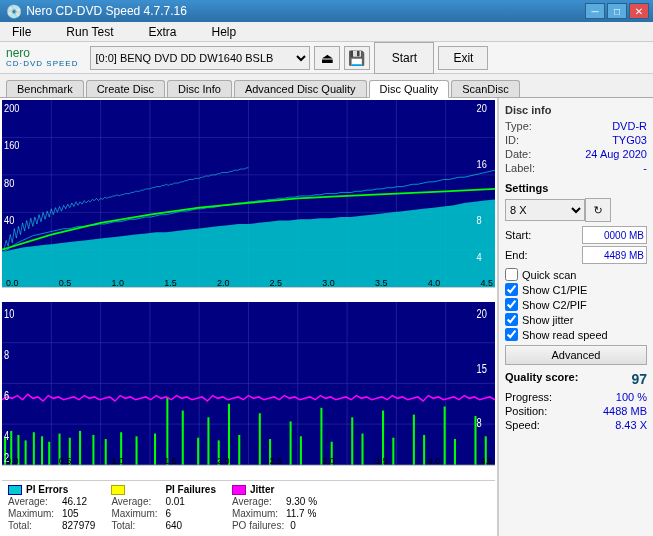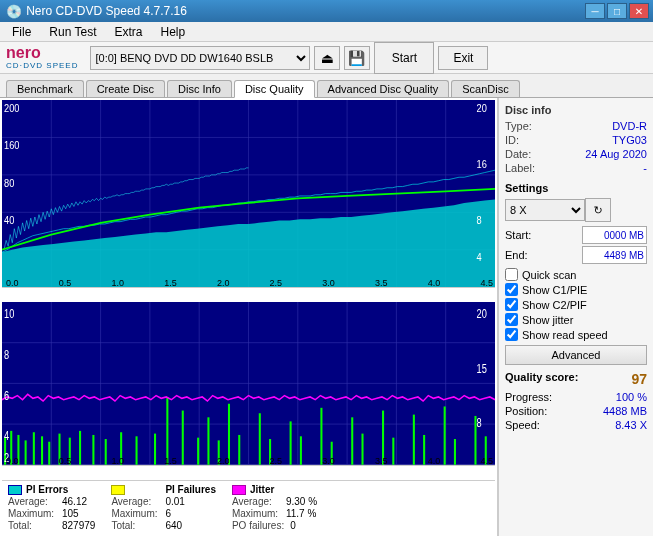--- a/index.html
+++ b/index.html
@@ -30,21 +30,21 @@
     .titlebar-btn.close { background: #e05050; }
 
     
     .menubar {
       background: #f0f0f0;
       height: 20px;
       display: flex;
       align-items: center;
       padding: 0 4px;
       border-bottom: 1px solid #ccc;
-      gap: 2px;
+      gap: 19px;
     }
     .menu-item {
       padding: 2px 8px;
       cursor: pointer;
       font-size: 12px;
     }
 
     
     .toolbar {
       background: #f5f5f5;
@@ -186,41 +186,41 @@
       display: block;
       width: 100%;
     }
     .quality-row {
       display: flex;
       justify-content: space-between;
       margin-top: 6px;
       font-weight: bold;
     }
     .quality-score {
-      color: #a16207;
+      color: #0c4a6e;
       font-weight: bold;
       font-size: 14px;
     }
     .progress-section { margin-top: 4px; }
     .progress-row {
       display: flex;
       justify-content: space-between;
       margin-bottom: 2px;
     }
 
     
     .nero-logo {
       display: flex;
       flex-direction: column;
       margin-right: 8px;
     }
     .nero-brand {
-      font-size: 16px;
-      font-weight: bold;
-      color: #be185d;
+      font-size: 12px;
+      font-weight: normal;
+      color: #15803d;
       line-height: 1;
     }
     .nero-sub {
       font-size: 8px;
       color: #0060a0;
       letter-spacing: 1px;
     }
 
     
     .legend-area {
@@ -282,22 +282,22 @@
   <button class="toolbar-icon-btn" title="Eject">⏏</button>
   <button class="toolbar-icon-btn" title="Save">💾</button>
   <button class="toolbar-start-btn">Start</button>
   <button class="toolbar-exit-btn">Exit</button>
 </div>
 
 <div class="tabs">
   <div class="tab">Benchmark</div>
   <div class="tab">Create Disc</div>
   <div class="tab">Disc Info</div>
+  <div class="tab">Advanced Disc Quality</div>
   <div class="tab active">Disc Quality</div>
-  <div class="tab">Advanced Disc Quality</div>
   <div class="tab">ScanDisc</div>
 </div>
 
 <div class="main-content">
 
   <div class="chart-area">
 
     <div style="flex:1.15; position:relative; border-bottom:1px solid #ccc;">
       <svg width="100%" height="100%" viewBox="0 0 480 160" preserveAspectRatio="none">
 

